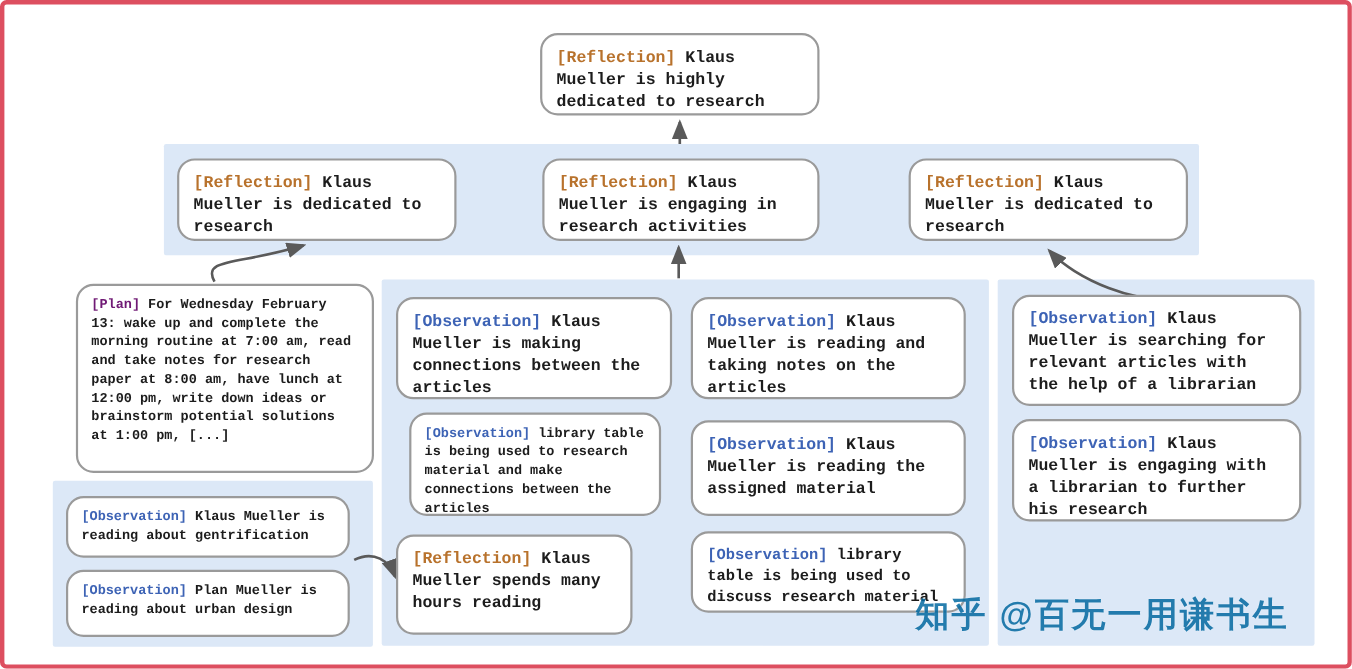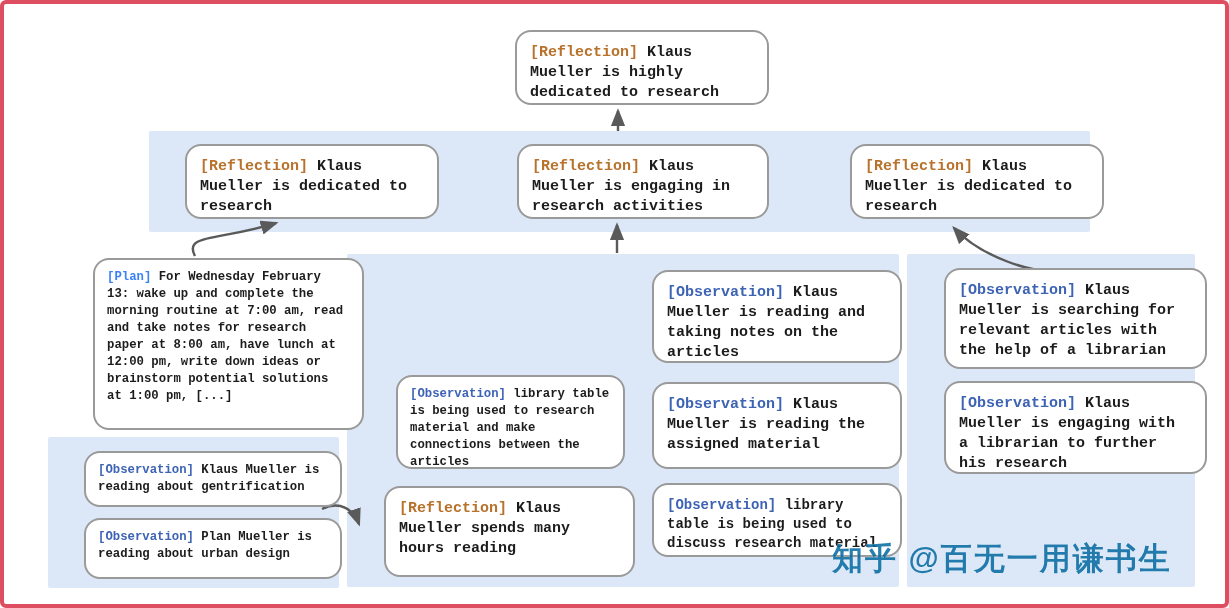--- a/index.html
+++ b/index.html
@@ -22,29 +22,28 @@
     position:absolute;
     box-sizing:border-box;
     background:#ffffff;
     border:2.5px solid #9a9a9a;
     border-radius:16px;
     padding:11px 13px;
     font-weight:700;
     color:#1c1c1c;
     line-height:1.33;
     letter-spacing:0;
-    margin-left:24px;
   }
   .node.big   { font-size:15px; }
   .node.mid   { font-size:14px; line-height:1.36; }
   .node.small { font-size:12.3px; line-height:1.38; padding:9px 12px; }
   .tag { font-weight:700; }
   .tag.reflection  { color:#b8722c; }
   .tag.observation { color:#3d63b5; }
-  .tag.plan        { color:#3b82f6;text-align:center; }
+  .tag.plan        { color:#701a75;text-align:center; }
   svg.arrows {
     position:absolute; left:0; top:0;
     width:1229px; height:608px;
     pointer-events:none;
   }
   .watermark {
     position:absolute;
     left:828px; top:534px;
     width:380px;
     font-family:"Liberation Sans","DejaVu Sans",sans-serif;
@@ -106,25 +105,29 @@
 
   <div class="node small" style="left:56px; top:447px; width:258px; height:56px">
     <span class="tag observation">[Observation] </span>
     <span>Klaus Mueller is reading about gentrification</span>
   </div>
   <div class="node small" style="left:56px; top:514px; width:258px; height:61px">
     <span class="tag observation">[Observation] </span>
     <span>Plan Mueller is reading about urban design</span>
   </div>
 
+  <div class="node big" style="left:356px; top:266px; width:251px; height:93px">
+    <span class="tag observation">[Observation] </span>
+    <span>Klaus Mueller is making connections between the articles</span>
+  </div>
   <div class="node small" style="left:368px; top:371px; width:229px; height:94px">
     <span class="tag observation">[Observation] </span>
     <span>library table is being used to research material and make connections between the articles</span>
   </div>
-  <div class="node big" style="left:356px; top:482px; width:251px; height:91px">
+  <div class="node big" style="left:356px; top:482px; width:215px; height:91px">
     <span class="tag reflection">[Reflection] </span>
     <span>Klaus Mueller spends many hours reading</span>
   </div>
 
   <div class="node big" style="left:624px; top:266px; width:250px; height:93px">
     <span class="tag observation">[Observation] </span>
     <span>Klaus Mueller is reading and taking notes on the articles</span>
   </div>
   <div class="node big" style="left:624px; top:378px; width:250px; height:87px">
     <span class="tag observation">[Observation] </span>

